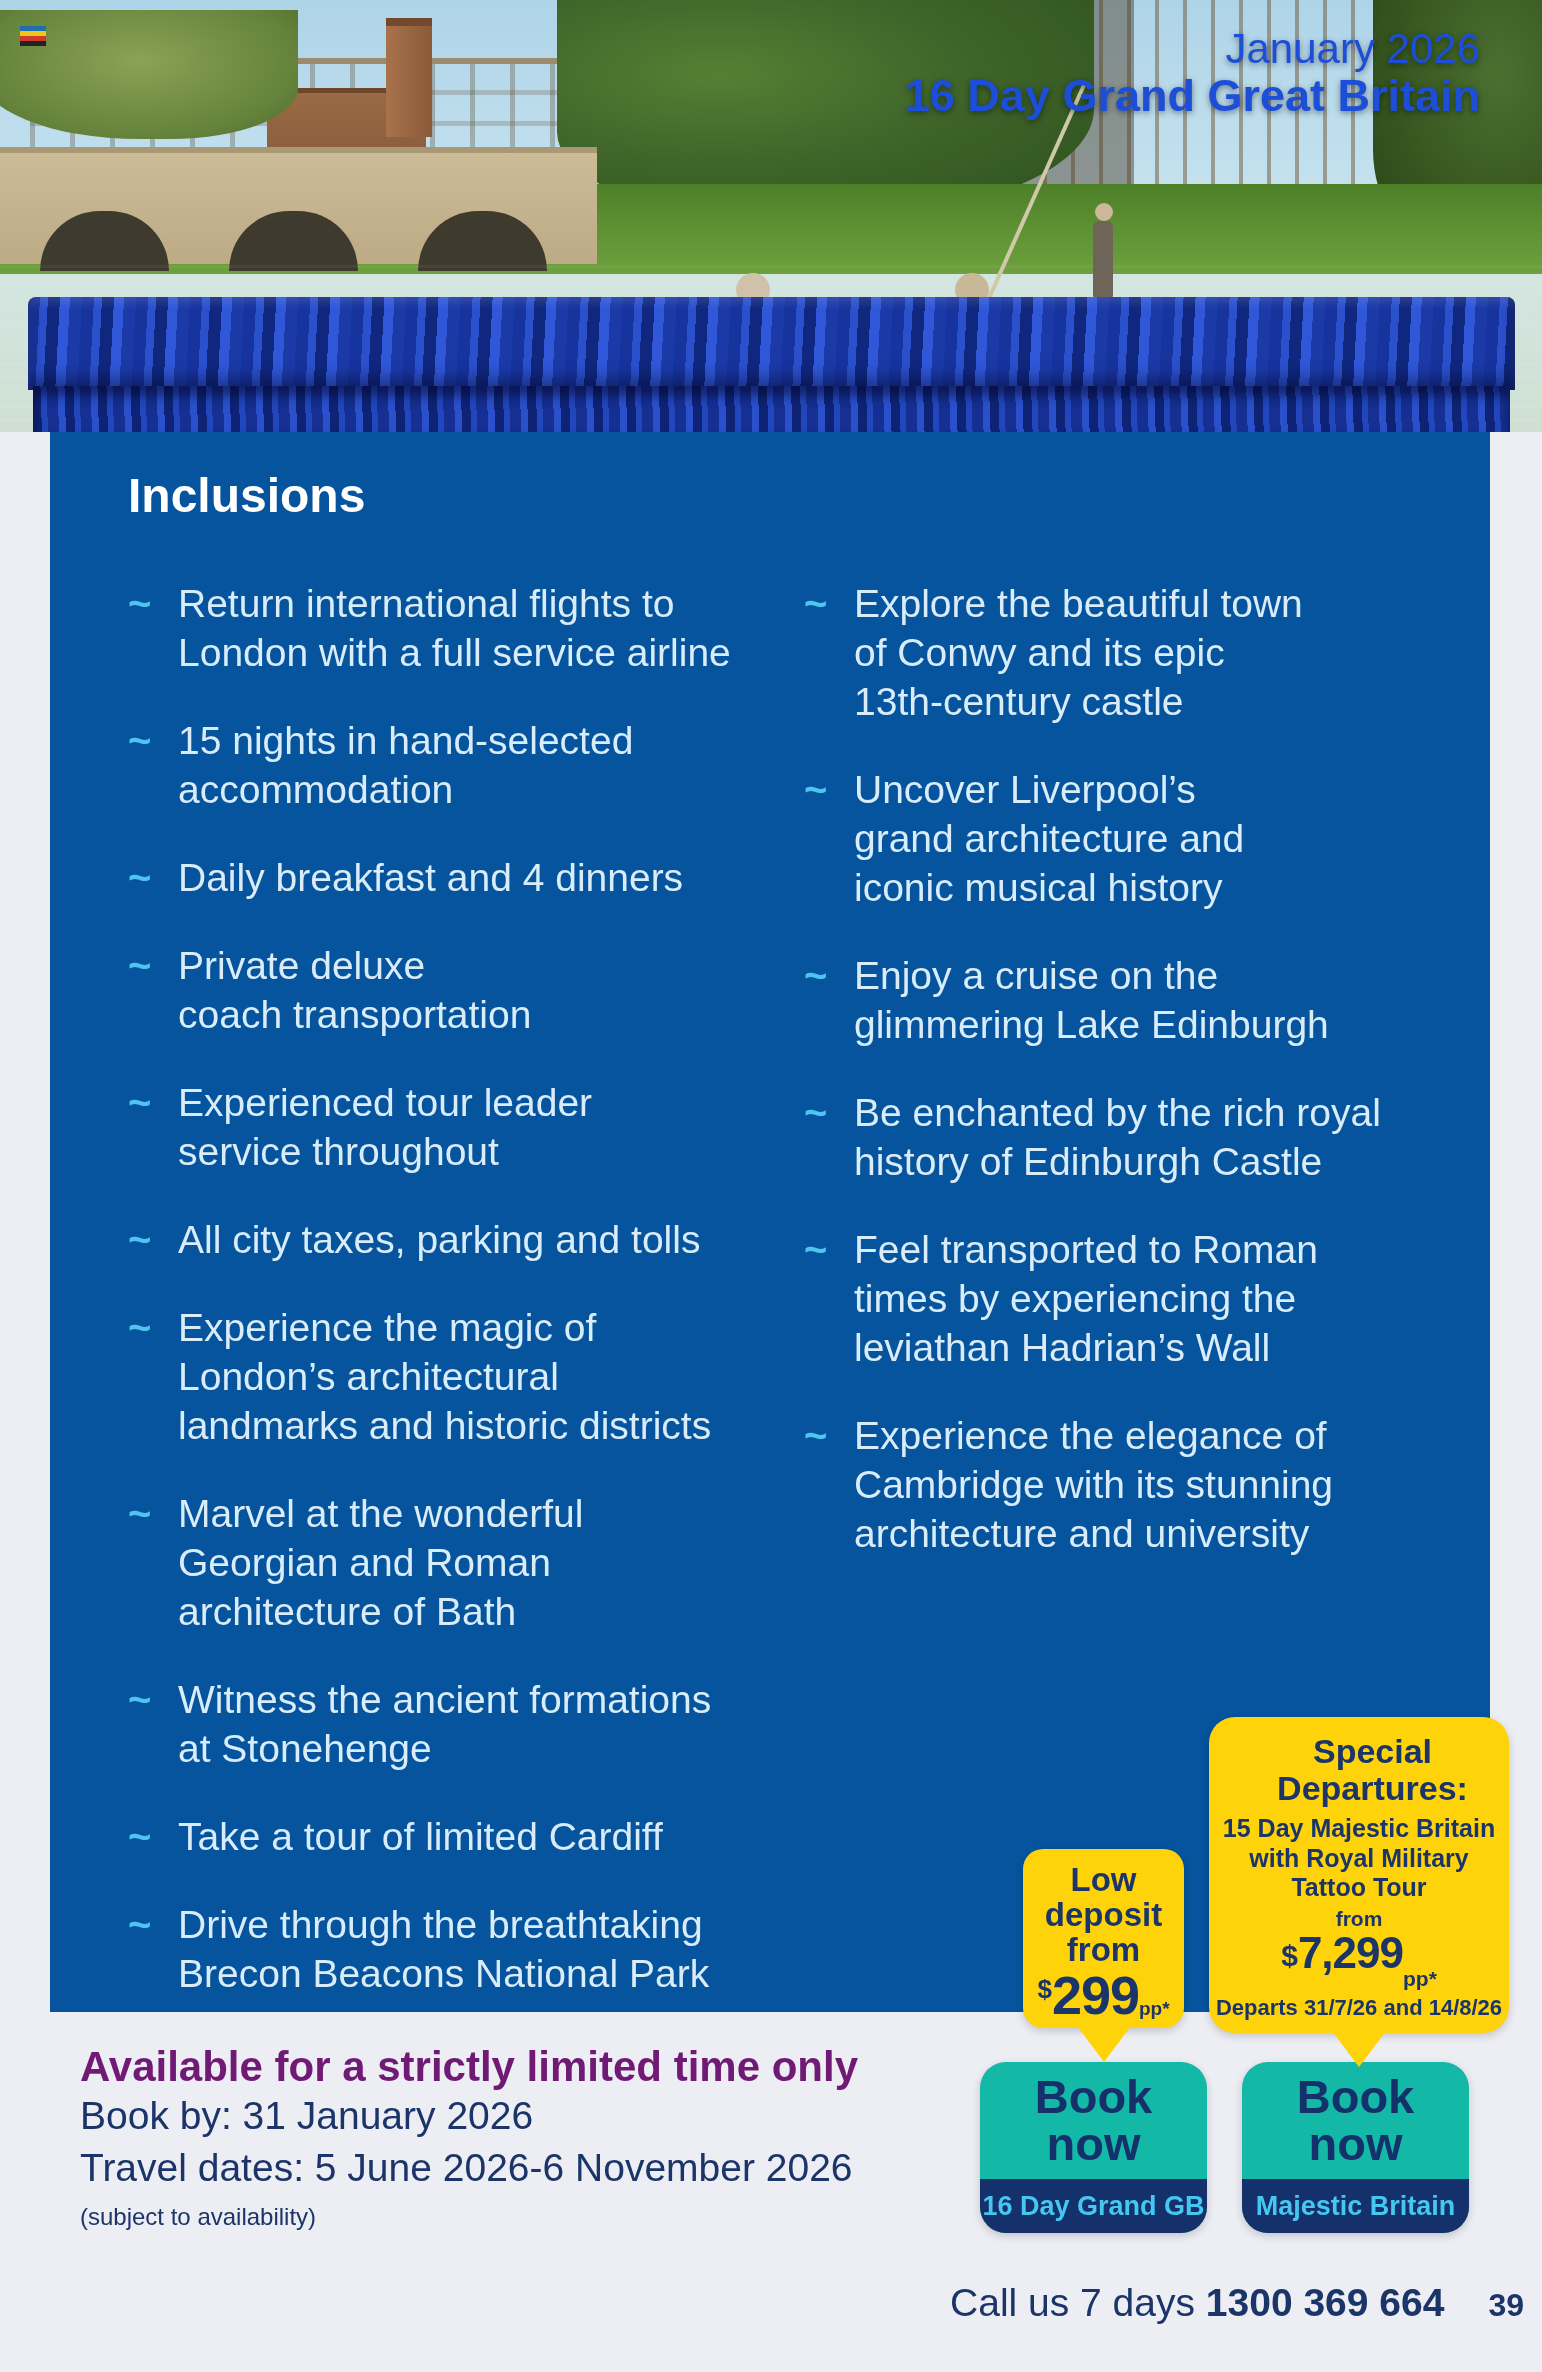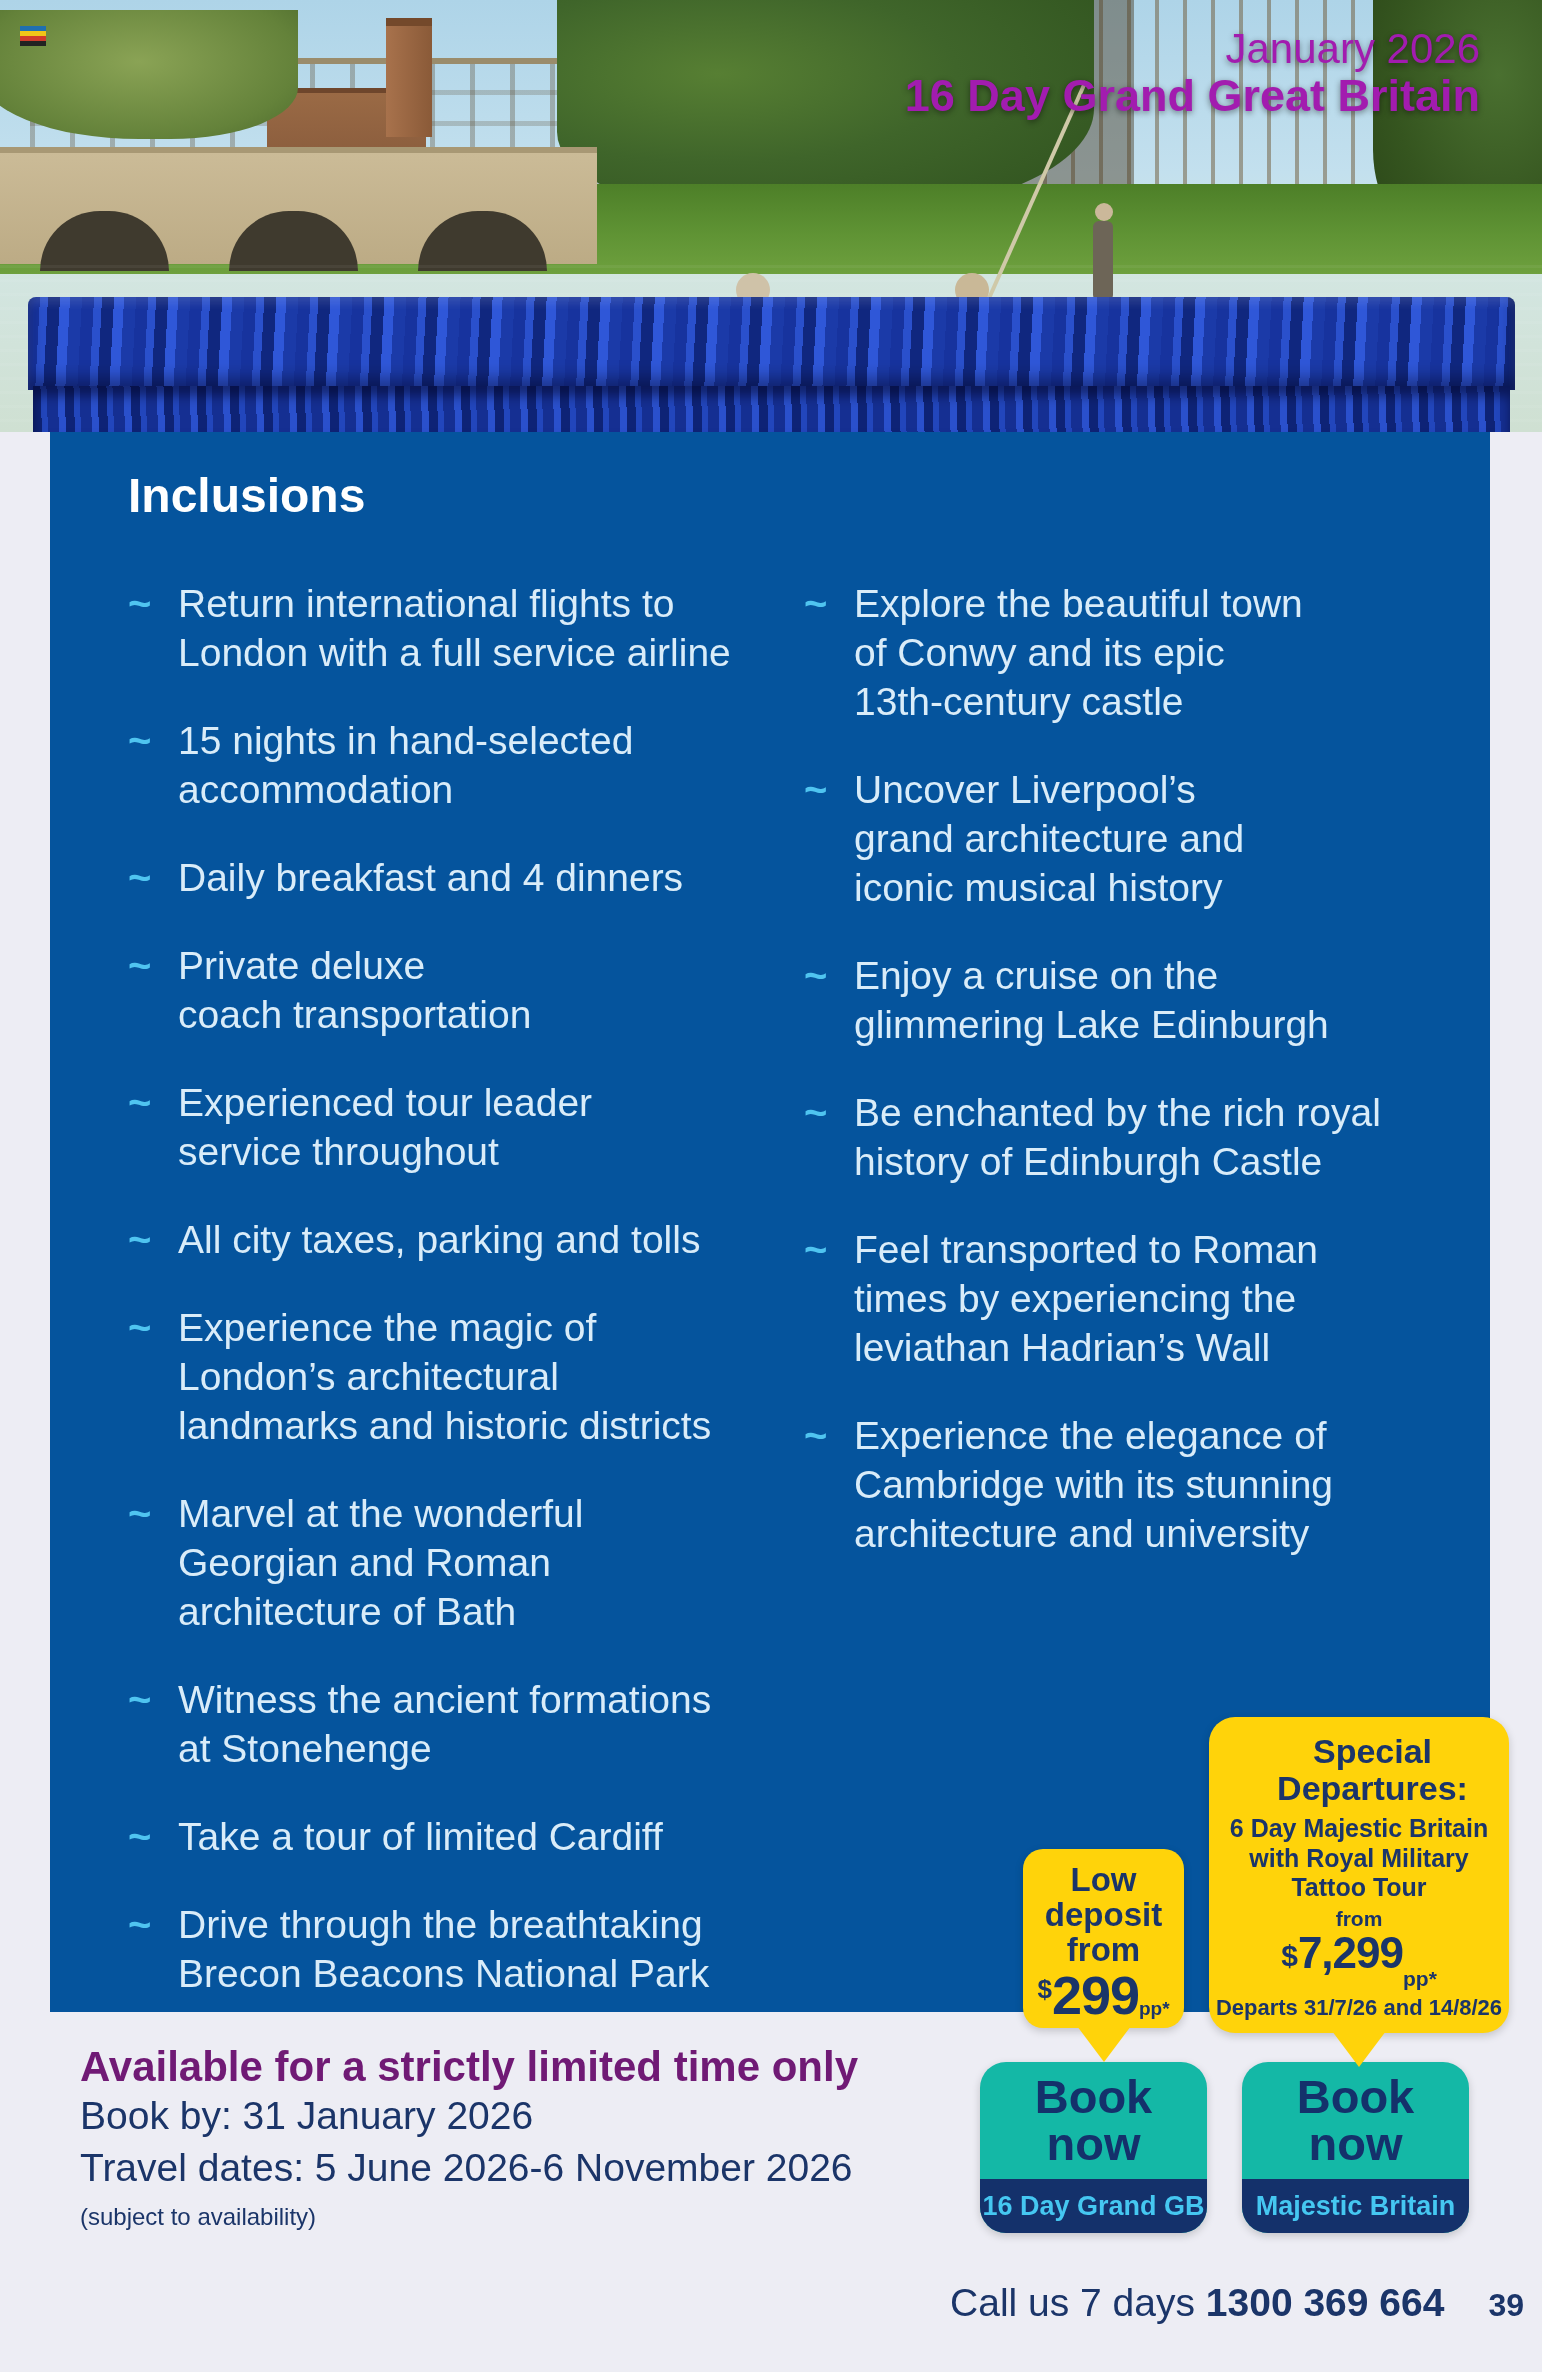--- a/index.html
+++ b/index.html
@@ -43,21 +43,21 @@
   .boat { position:absolute; left:637px; top:299px; width:408px; height:38px;
     background:linear-gradient(180deg,#b0703a,#8a5226); border-radius:45% 55% 35% 35%; }
   .boat-reflect { position:absolute; left:657px; top:340px; width:378px; height:26px;
     background:rgba(52,40,24,.35); border-radius:50%; filter:blur(3px); }
   .passenger { position:absolute; width:34px; height:34px; border-radius:50%; background:#cfc2a8; top:273px; }
   .p1 { left:736px; } .p2 { left:955px; background:#c9b897; }
   .punter { position:absolute; left:1093px; top:221px; width:20px; height:80px; background:#6d6557; border-radius:6px; }
   .punter-head { position:absolute; left:1095px; top:203px; width:18px; height:18px; border-radius:50%; background:#cbb89a; }
   .pole { position:absolute; left:1031px; top:70px; width:4px; height:259px; background:#cfc9a8; transform:rotate(24deg); }
   .photo-title { position:absolute; right:62px; top:28px; text-align:right; z-index:4;
-    color:#a21caf; text-shadow:0 2px 6px rgba(0,0,0,.45); }
+    color:#1d4ed8; text-shadow:0 2px 6px rgba(0,0,0,.45); }
   .photo-title .month { font-size:42px; font-weight:400; line-height:1.0; }
   .photo-title .tour { font-size:45px; font-weight:bold; line-height:1.15; }
   .reg-mark { position:absolute; left:20px; top:26px; width:26px; height:20px; z-index:4; display:flex; flex-direction:column; }
   .reg-mark i { flex:1; display:block; }
   .reg-mark i:nth-child(1){ background:#1f6fb0; } .reg-mark i:nth-child(2){ background:#f0c419; }
   .reg-mark i:nth-child(3){ background:#d03a2b; } .reg-mark i:nth-child(4){ background:#222222; }
   
   .curtain { position:absolute; left:28px; top:297px; width:1487px; height:135px; z-index:3; }
   .tier1 { position:absolute; left:0; right:0; top:0; bottom:42px;
     background:repeating-linear-gradient(93deg,#17339e 0 12px,#2a50cc 12px 20px,#10277f 20px 32px,#2f57d8 32px 42px,#1b3aa8 42px 54px);
@@ -270,21 +270,21 @@
     <span class="cur">$</span>
     <span class="amount">299</span>
     <span class="pp">pp*</span>
   </div>
   <div class="tail"></div>
 </div>
 
 <div class="badge badge-special">
   <div class="head">Special
 Departures:</div>
-  <div class="body">6 Day Majestic Britain
+  <div class="body">15 Day Majestic Britain
 with Royal Military
 Tattoo Tour</div>
   <div class="from">from</div>
   <div class="price-row">
     <span class="cur">$</span>
     <span class="amount">7,299</span>
     <span class="pp">pp*</span>
   </div>
   <div class="departs">Departs 31/7/26 and 14/8/26</div>
   <div class="tail"></div>

